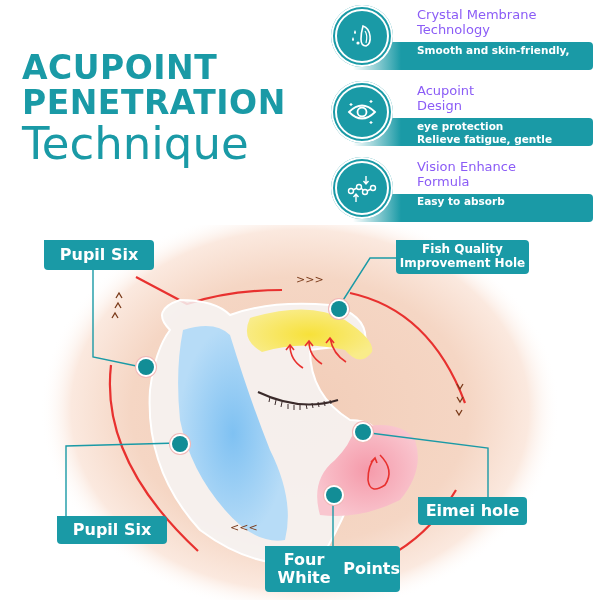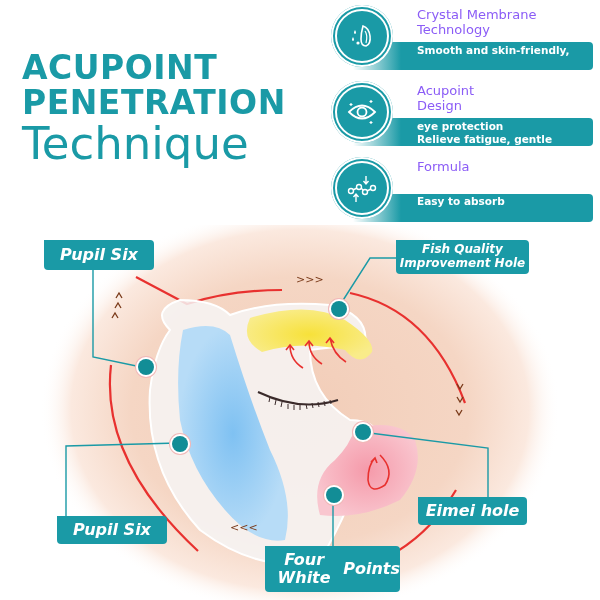--- a/index.html
+++ b/index.html
@@ -13,21 +13,21 @@
   .feature { position:absolute; left:331px; width:262px; height:72px; }
   .feature .bar { position:absolute; left:22px; right:0; bottom:6px; height:28px; border-radius:0 4px 4px 0;
     background:linear-gradient(90deg, rgba(26,154,166,0) 0%, #1a9aa6 20%, #1a9aa6 100%); }
   .feature .circle { position:absolute; left:0; top:1px; width:62px; height:62px; border-radius:50%; background:#1a9aa6;
     box-shadow:0 0 0 2px #ffffff inset; display:flex; align-items:center; justify-content:center; }
   .feature .circle .ring { position:absolute; inset:4px; border:2px solid #ffffff; border-radius:50%; }
   .feature .head { position:absolute; left:86px; top:3px; color:#8b5cf6; font-size:13px; line-height:15px; }
   .feature .sub { position:absolute; left:86px; color:#ffffff; font-size:10.5px; line-height:13px; font-weight:bold; }
 
   .label { position:absolute; background:#1a9aa6; color:#fff; font-weight:bold; text-align:center; border-radius:0 4px 4px 4px;
-    display:flex; align-items:center; justify-content:center; line-height:1.15;font-style:italic; }
+    display:flex; align-items:center; justify-content:center; line-height:1.15; }
   .dot { position:absolute; width:16px; height:16px; border-radius:50%; background:#128d96; box-shadow:0 0 0 2px #ffffff, 0 0 0 3px #f1b8b8; }
 </style>
 </head>
 <body>
 
 <div class="abs title t1">ACUPOINT</div>
 <div class="abs title t2">PENETRATION</div>
 <div class="abs title t3">Technique</div>
 
 <div class="feature" style="top:4px;">
@@ -81,20 +81,21 @@
       <circle cx="5" cy="18" r="2.5" fill="none" stroke="#fff" stroke-width="1.4"></circle>
       <circle cx="13" cy="14" r="2.5" fill="none" stroke="#fff" stroke-width="1.4"></circle>
       <circle cx="19" cy="19" r="2.5" fill="none" stroke="#fff" stroke-width="1.4"></circle>
       <circle cx="27" cy="15" r="2.5" fill="none" stroke="#fff" stroke-width="1.4"></circle>
       <path d="M7 17 l4 -2 M15 15 l2 2 M21 18 l4 -2" stroke="#fff" stroke-width="1.4"></path>
       <path d="M20 3 l0 8 M17.5 8 l2.5 3 l2.5 -3" stroke="#fff" stroke-width="1.4" fill="none"></path>
       <path d="M10 29 l0 -8 M7.5 24 l2.5 -3 l2.5 3" stroke="#fff" stroke-width="1.4" fill="none"></path>
     </svg>
   </div>
   <div class="head">
+    <div>Vision Enhance</div>
     <div>Formula</div>
   </div>
   <div class="sub" style="top:39px;">
     <div>Easy to absorb</div>
   </div>
 </div>
 
 <svg class="abs" style="left:0;top:225px;" width="600" height="375" viewBox="0 225 600 375">
   <defs>
     <radialGradient id="skin" cx="50%" cy="50%" r="50%">

